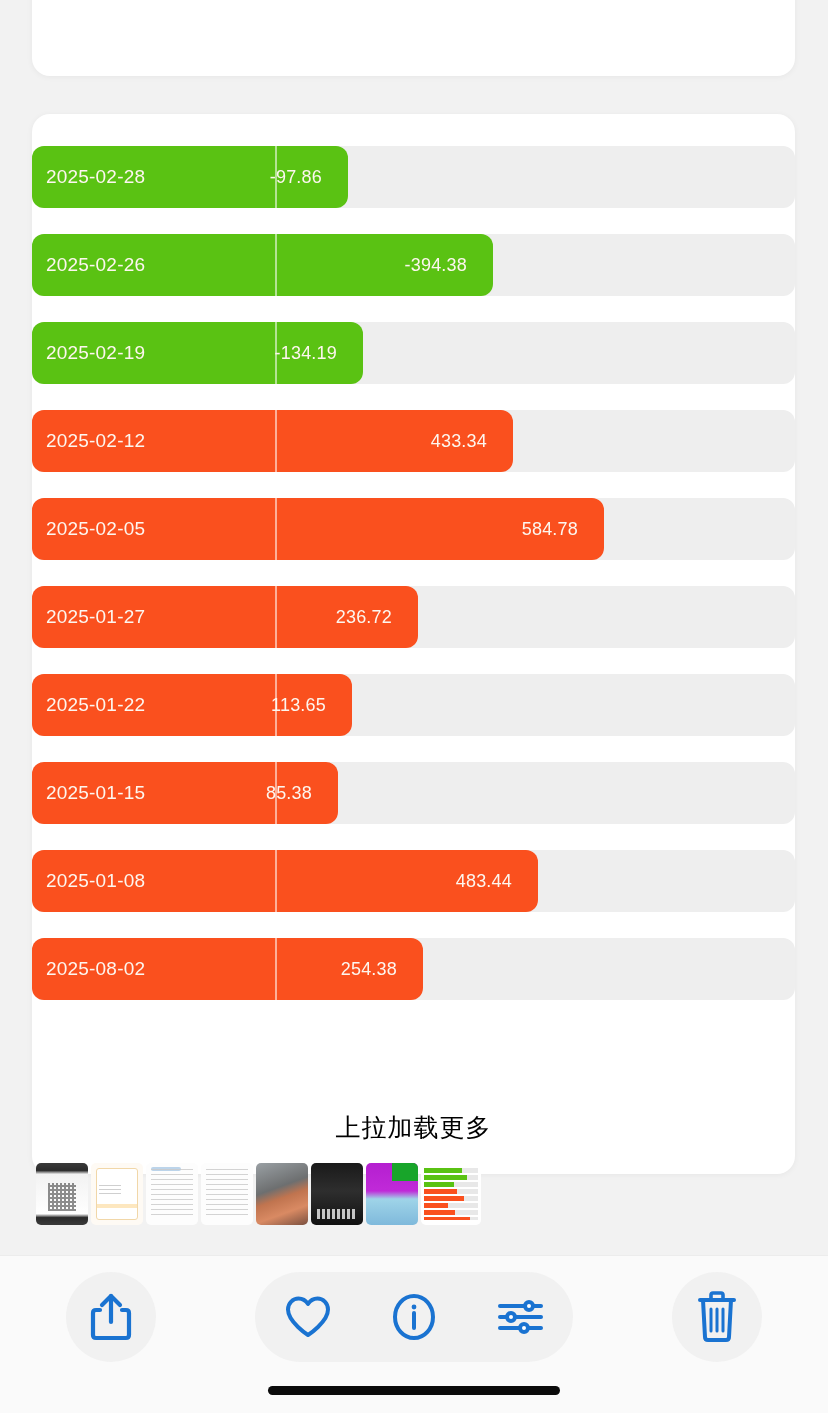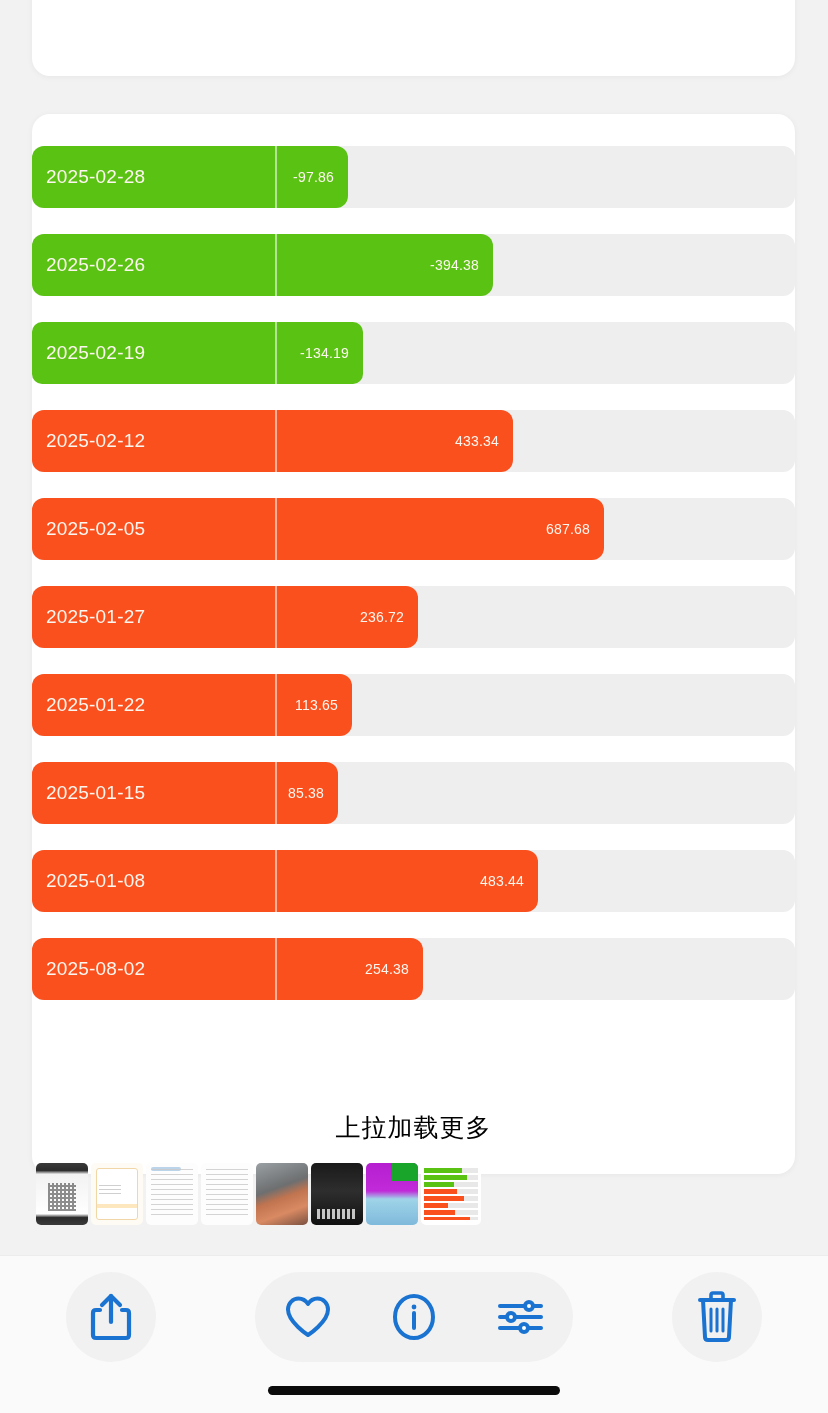--- a/index.html
+++ b/index.html
@@ -52,22 +52,22 @@
   .bar-date {
     position:absolute; left:14px; top:50%; transform:translateY(-50%);
     font-size:19px; color:#fdf6ef; letter-spacing:0.2px;
     white-space:nowrap; font-weight:400;
   }
   .bar-divider {
     position:absolute; left:243px; top:0; width:2px; height:62px;
     background:rgba(255,255,255,0.55);
   }
   .bar-value {
-    position:absolute; right:14px; top:50%; transform:translateY(-50%);
-    font-size:14px; color:#fdf6ef; letter-spacing:0.2px;
+    position:absolute; right:26px; top:50%; transform:translateY(-50%);
+    font-size:18px; color:#fdf6ef; letter-spacing:0.2px;
     white-space:nowrap; font-weight:400;
   }
 
   .load-more {
     position:absolute; left:0; bottom:30px; width:100%;
     text-align:center; font-size:25px; color:#000000;
     letter-spacing:1px;
   }
 
   
@@ -186,40 +186,40 @@
         <div class="bar-row">
           <div class="bar-track"></div>
           <div class="bar-fill neg" style="width: 461px;">
             <span class="bar-date">2025-02-26</span>
             <span class="bar-divider"></span>
             <span class="bar-value">-394.38</span>
           </div>
         </div>
         <div class="bar-row">
           <div class="bar-track"></div>
-          <div class="bar-fill neg" style="width: 331px; border-radius: 10px;">
+          <div class="bar-fill neg" style="width: 331px;">
             <span class="bar-date">2025-02-19</span>
             <span class="bar-divider"></span>
             <span class="bar-value">-134.19</span>
           </div>
         </div>
         <div class="bar-row">
           <div class="bar-track"></div>
           <div class="bar-fill pos" style="width: 481px;">
             <span class="bar-date">2025-02-12</span>
             <span class="bar-divider"></span>
             <span class="bar-value">433.34</span>
           </div>
         </div>
         <div class="bar-row">
           <div class="bar-track"></div>
           <div class="bar-fill pos" style="width: 572px; text-align: right;">
             <span class="bar-date">2025-02-05</span>
             <span class="bar-divider"></span>
-            <span class="bar-value">687.68</span>
+            <span class="bar-value">584.78</span>
           </div>
         </div>
         <div class="bar-row">
           <div class="bar-track"></div>
           <div class="bar-fill pos" style="width: 386px; padding-left: 19px;">
             <span class="bar-date">2025-01-27</span>
             <span class="bar-divider"></span>
             <span class="bar-value">236.72</span>
           </div>
         </div>

